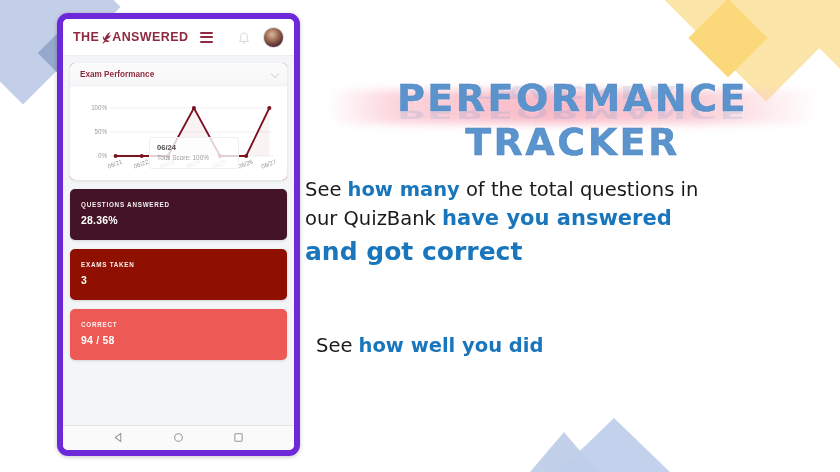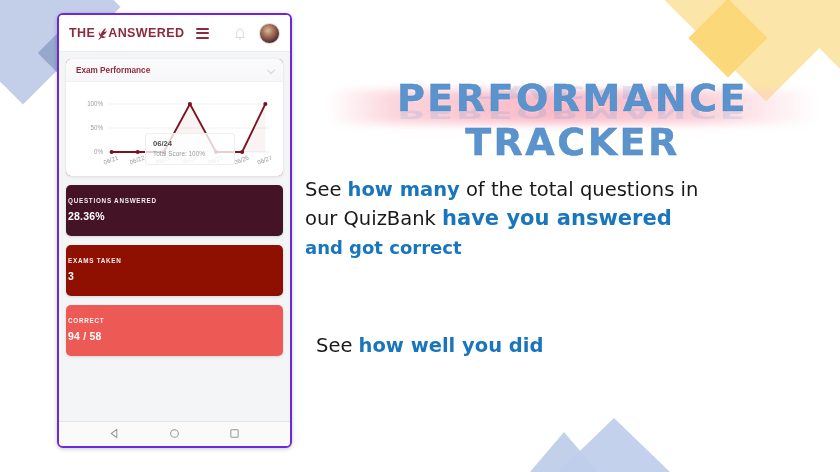--- a/index.html
+++ b/index.html
@@ -45,21 +45,21 @@
   .deco-tri-b{
     left:556px;top:418px;
     border-width:0 58px 56px 58px;
     border-color:transparent transparent #bfcdea transparent;
     opacity:.92;
   }
 
   
   .phone{
     position:absolute;left:57px;top:13px;width:231px;height:431px;
-    background:#ffffff;border:2px solid #6d28d9;border-radius:6px;
+    background:#ffffff;border:6px solid #6d28d9;border-radius:11px;
     box-shadow:0 1px 4px rgba(0,0,0,.22);
     overflow:hidden;display:flex;flex-direction:column;
   }
 
   .app-bar{
     height:36px;flex:0 0 36px;background:#ffffff;
     display:flex;align-items:center;padding:0 10px;gap:7px;
     border-bottom:1px solid #ececec;
   }
   .brand{
@@ -105,21 +105,21 @@
 
   .tooltip{
     position:absolute;left:86px;top:118px;width:74px;
     background:rgba(255,255,255,.80);border:1px solid #efeff1;border-radius:3px;
     padding:5px 7px 6px 7px;
   }
   .tooltip .tt-date{font-size:7.6px;font-weight:700;color:#4d4d4d;line-height:1.25;}
   .tooltip .tt-score{font-size:6.4px;color:#9b9b9b;margin-top:2px;line-height:1.2;}
 
   .stat-card{
-    border-radius:5px;margin-top:9px;padding:12px 11px 14px 2px;color:#fff;
+    border-radius:5px;margin-top:9px;padding:12px 11px 14px 11px;color:#fff;
     box-shadow:0 1px 3px rgba(0,0,0,.13);
   }
   .stat-label{
     font-size:6.3px;font-weight:700;letter-spacing:.75px;
     text-transform:uppercase;opacity:.93;
   }
   .stat-value{font-size:10.5px;font-weight:700;margin-top:6px;letter-spacing:.2px;}
 
   .navbar{
     flex:0 0 24px;height:24px;background:#fafafa;border-top:1px solid #e4e4e4;
@@ -163,21 +163,21 @@
   .para{
     position:absolute;width:535px;
     font-family:"DejaVu Sans",sans-serif;
     color:#1a1a1a;line-height:1.42;
   }
   .para-1{left:0;top:176px;font-size:19.5px;}
   .para-2{left:11px;top:332px;font-size:19.5px;}
   .hl{color:#1a76bc;font-weight:700;}
   .para-1 .l2{font-size:19.5px;}
   .para-1 .l2 .hl{font-size:21px;}
-  .para-1 .l3 .hl{font-size:18px;margin-top:17px;}
+  .para-1 .l3 .hl{font-size:25px;margin-top:17px;}
 </style>
 </head>
 <body>
 
 <div class="deco deco-tl-diamond"></div>
 <div class="deco deco-tl-small"></div>
 <div class="deco deco-tr-big"></div>
 <div class="deco deco-tr-edge"></div>
 <div class="deco deco-tr-mid"></div>
 <div class="deco deco-tri deco-tri-a"></div>

